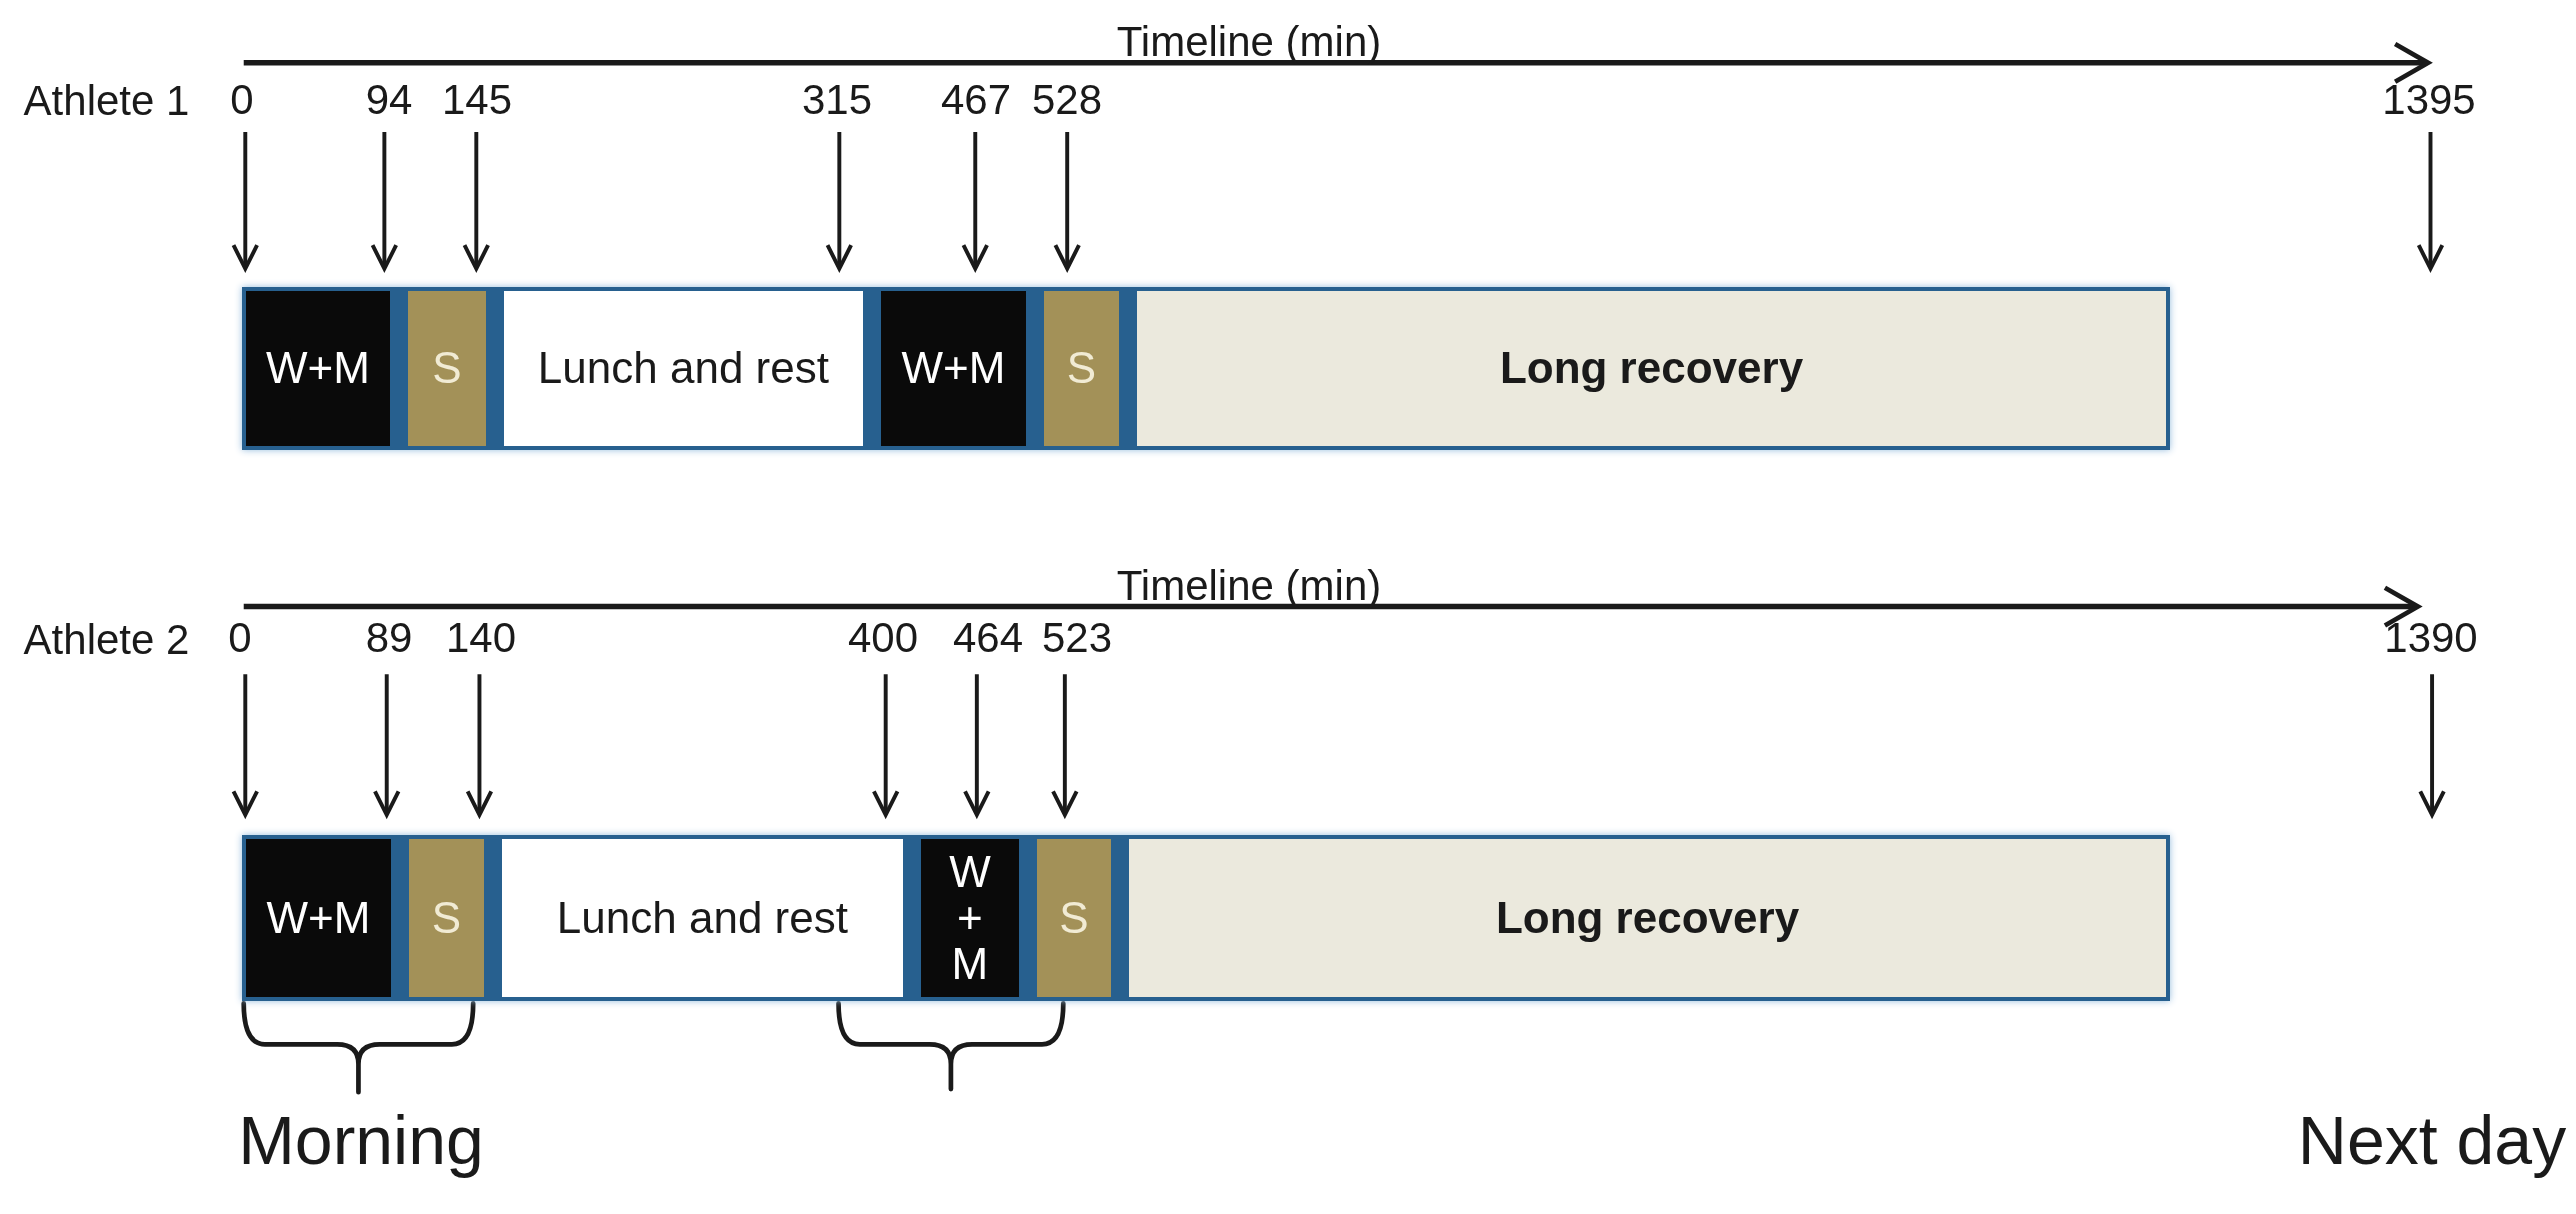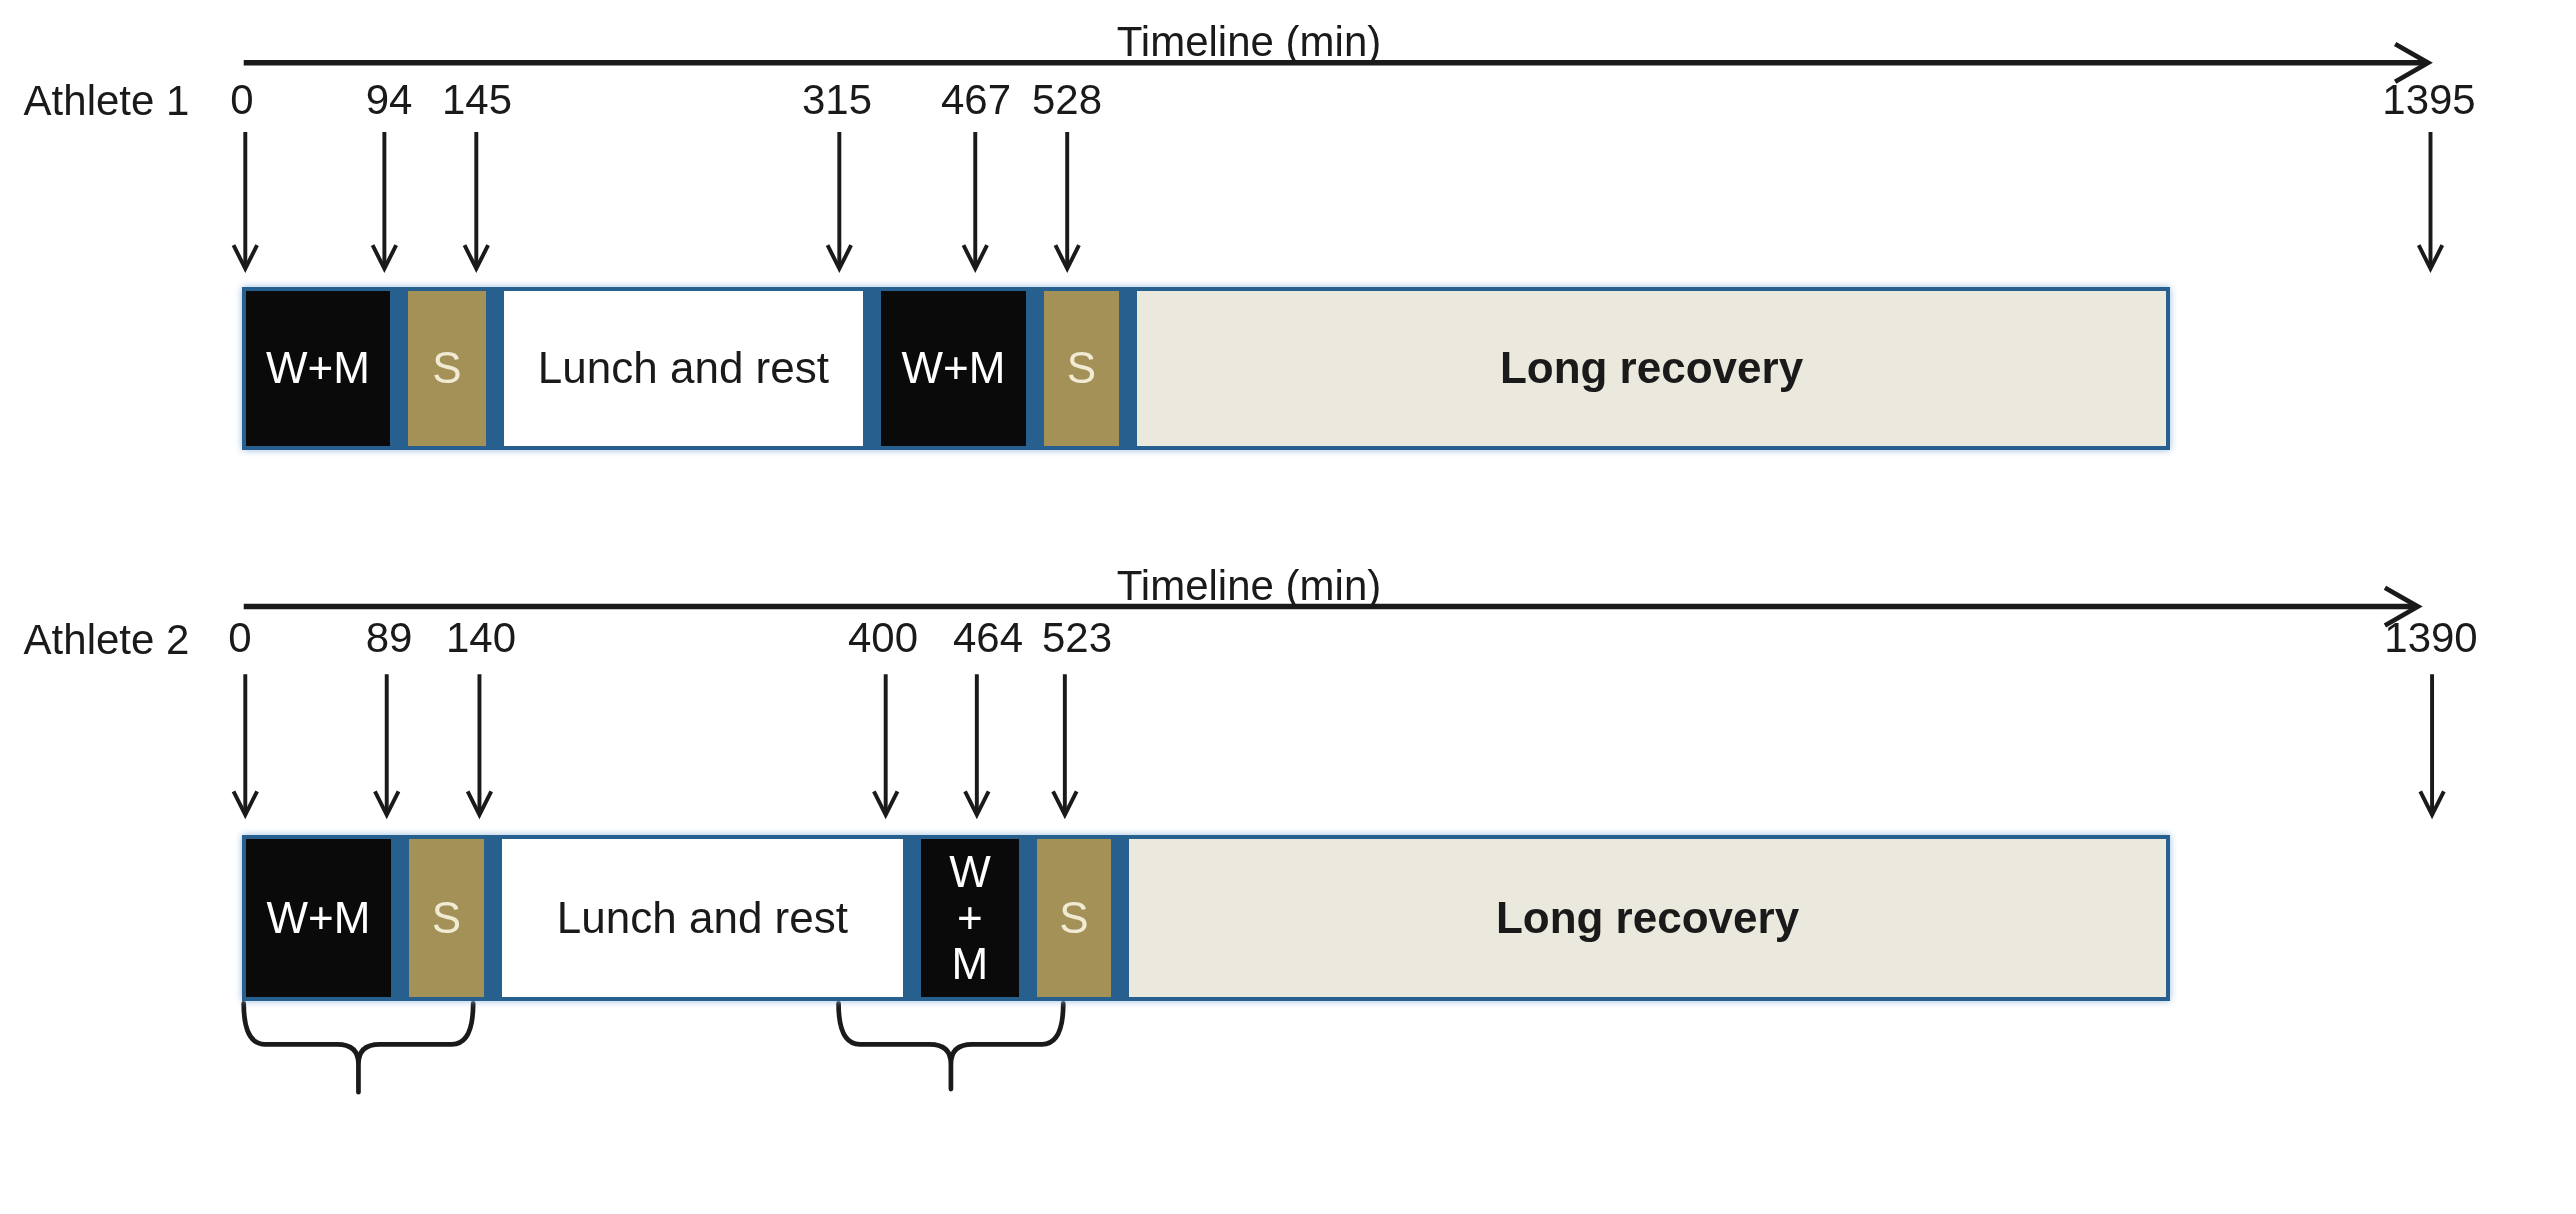--- a/index.html
+++ b/index.html
@@ -144,15 +144,17 @@
     <div class="seg black" style="flex:0 0 145px">W+M</div>
     <div class="seg olive" style="flex:0 0 75px">S</div>
     <div class="seg white" style="flex:0 0 401px">Lunch and rest</div>
     <div class="seg black stack" style="flex:0 0 98px">W
 +
 M</div>
     <div class="seg olive" style="flex:0 0 74px">S</div>
     <div class="seg beige" style="flex:1 1 auto">Long recovery</div>
   </div>
 
+  <div class="big-label" style="left:361px;top:1106px">Morning</div>
+  <div class="big-label" style="left:2432px;top:1106px">Next day</div>
 
 </div>
 
 
 </body></html>

